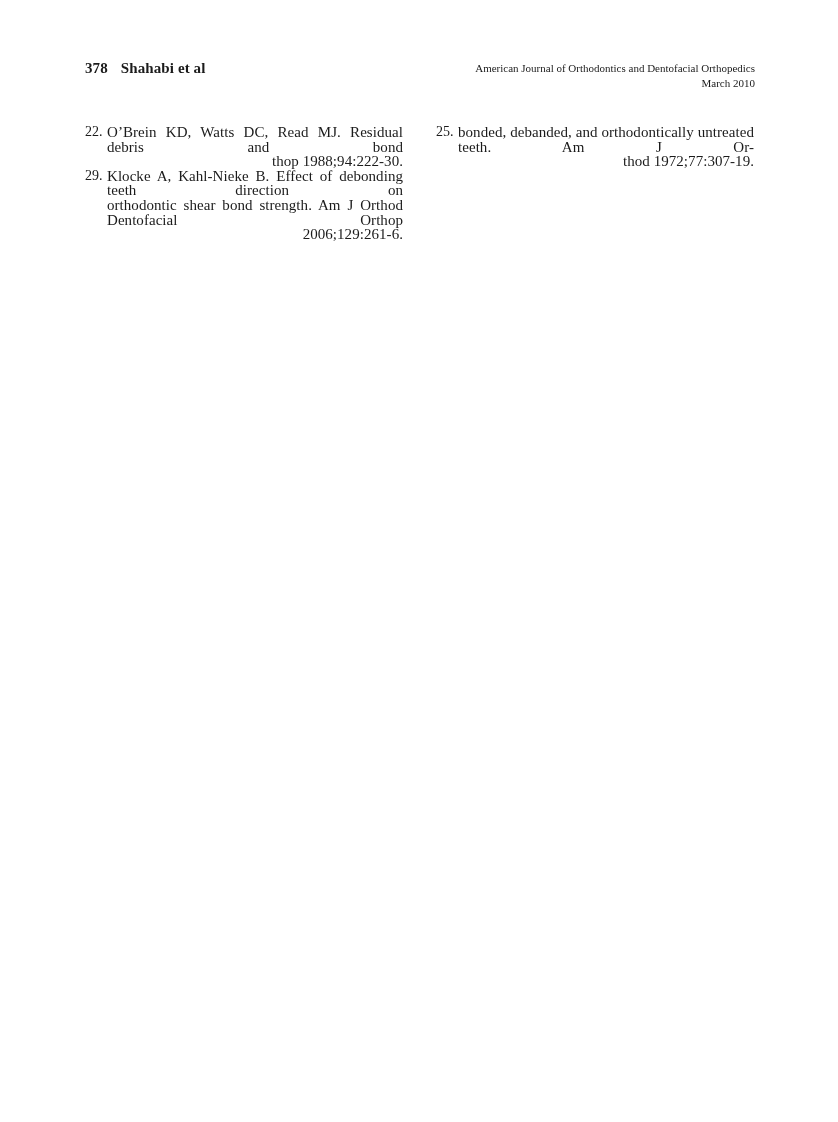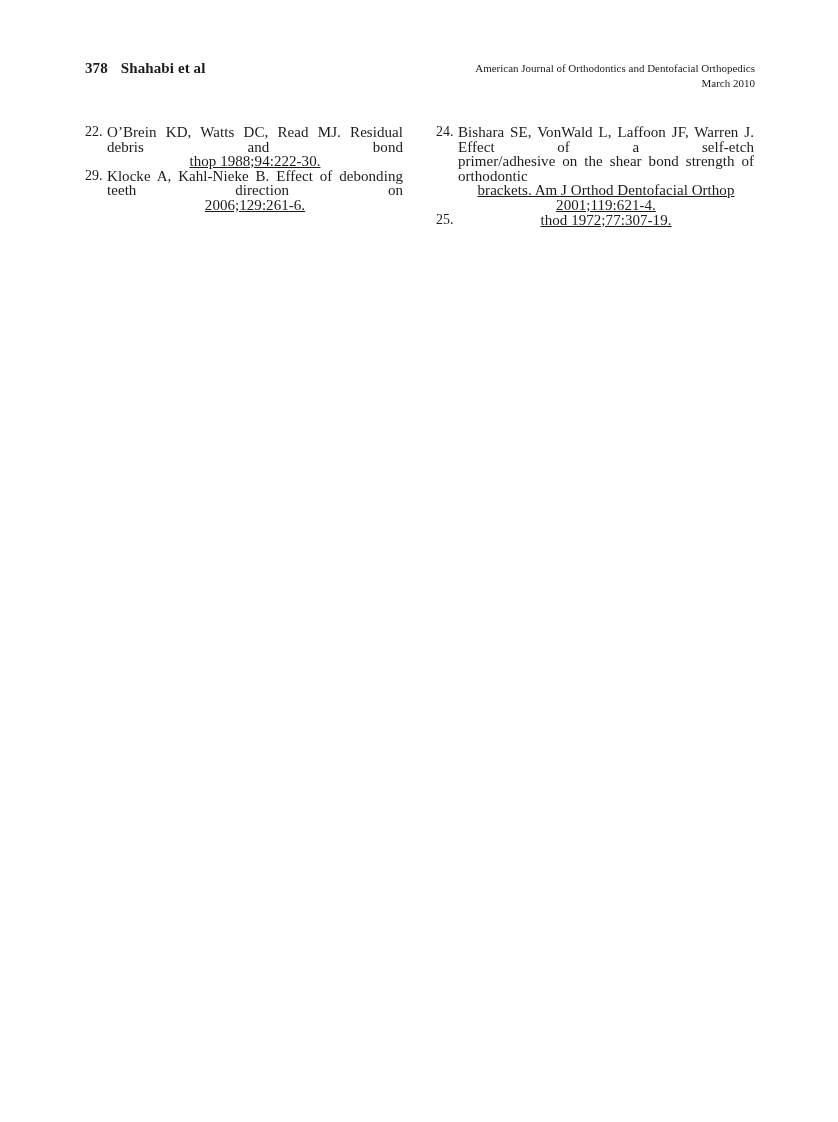--- a/index.html
+++ b/index.html
@@ -48,21 +48,21 @@
     font-size: 14px;
     line-height: 14.6px;
   }
   .ref-body { flex: 1; margin-left: 5px; }
   .line {
     font-size: 15px;
     line-height: 14.6px;
     letter-spacing: 0.05px;
   }
   .jl { text-align: justify; text-align-last: justify; }
-  .ll { text-align: center; text-decoration: underline; }
+  .ll { text-align: right; }
 </style>
 </head>
 <body>
 
 <div class="page">
 
   <div class="hdr-left">
     <span class="pn">378</span><span>Shahabi et al</span>
   </div>
 
@@ -80,40 +80,34 @@
         <div class="ref-body">
           <div class="line jl">O’Brein KD, Watts DC, Read MJ. Residual debris and bond</div>
           <div class="line ll">thop 1988;94:222-30.</div>
         </div>
       </div>
 
       <div class="ref">
         <div class="ref-num">29.</div>
         <div class="ref-body">
           <div class="line jl">Klocke A, Kahl-Nieke B. Effect of debonding teeth direction on</div>
+          <div class="line jl">orthodontic shear bond strength. Am J Orthod Dentofacial Orthop</div>
           <div class="line ll">2006;129:261-6.</div>
         </div>
       </div>
 
     </div>
 
     <div class="col">
 
-      <div class="ref">
-        <div class="ref-num">24.</div>
-        <div class="ref-body">
-          <div class="line jl">Bishara SE, VonWald L, Laffoon JF, Warren J. Effect of a self-etch</div>
-          <div class="line jl">primer/adhesive on the shear bond strength of orthodontic</div>
-          <div class="line ll">brackets. Am J Orthod Dentofacial Orthop 2001;119:621-4.</div>
-        </div>
-      </div>
 
       <div class="ref">
         <div class="ref-num">25.</div>
         <div class="ref-body">
+          <div class="line jl">bonded, debanded, and orthodontically untreated teeth. Am J Or-</div>
           <div class="line ll">thod 1972;77:307-19.</div>
         </div>
       </div>
 
     </div>
 
   </div>
 
 </div>
 

